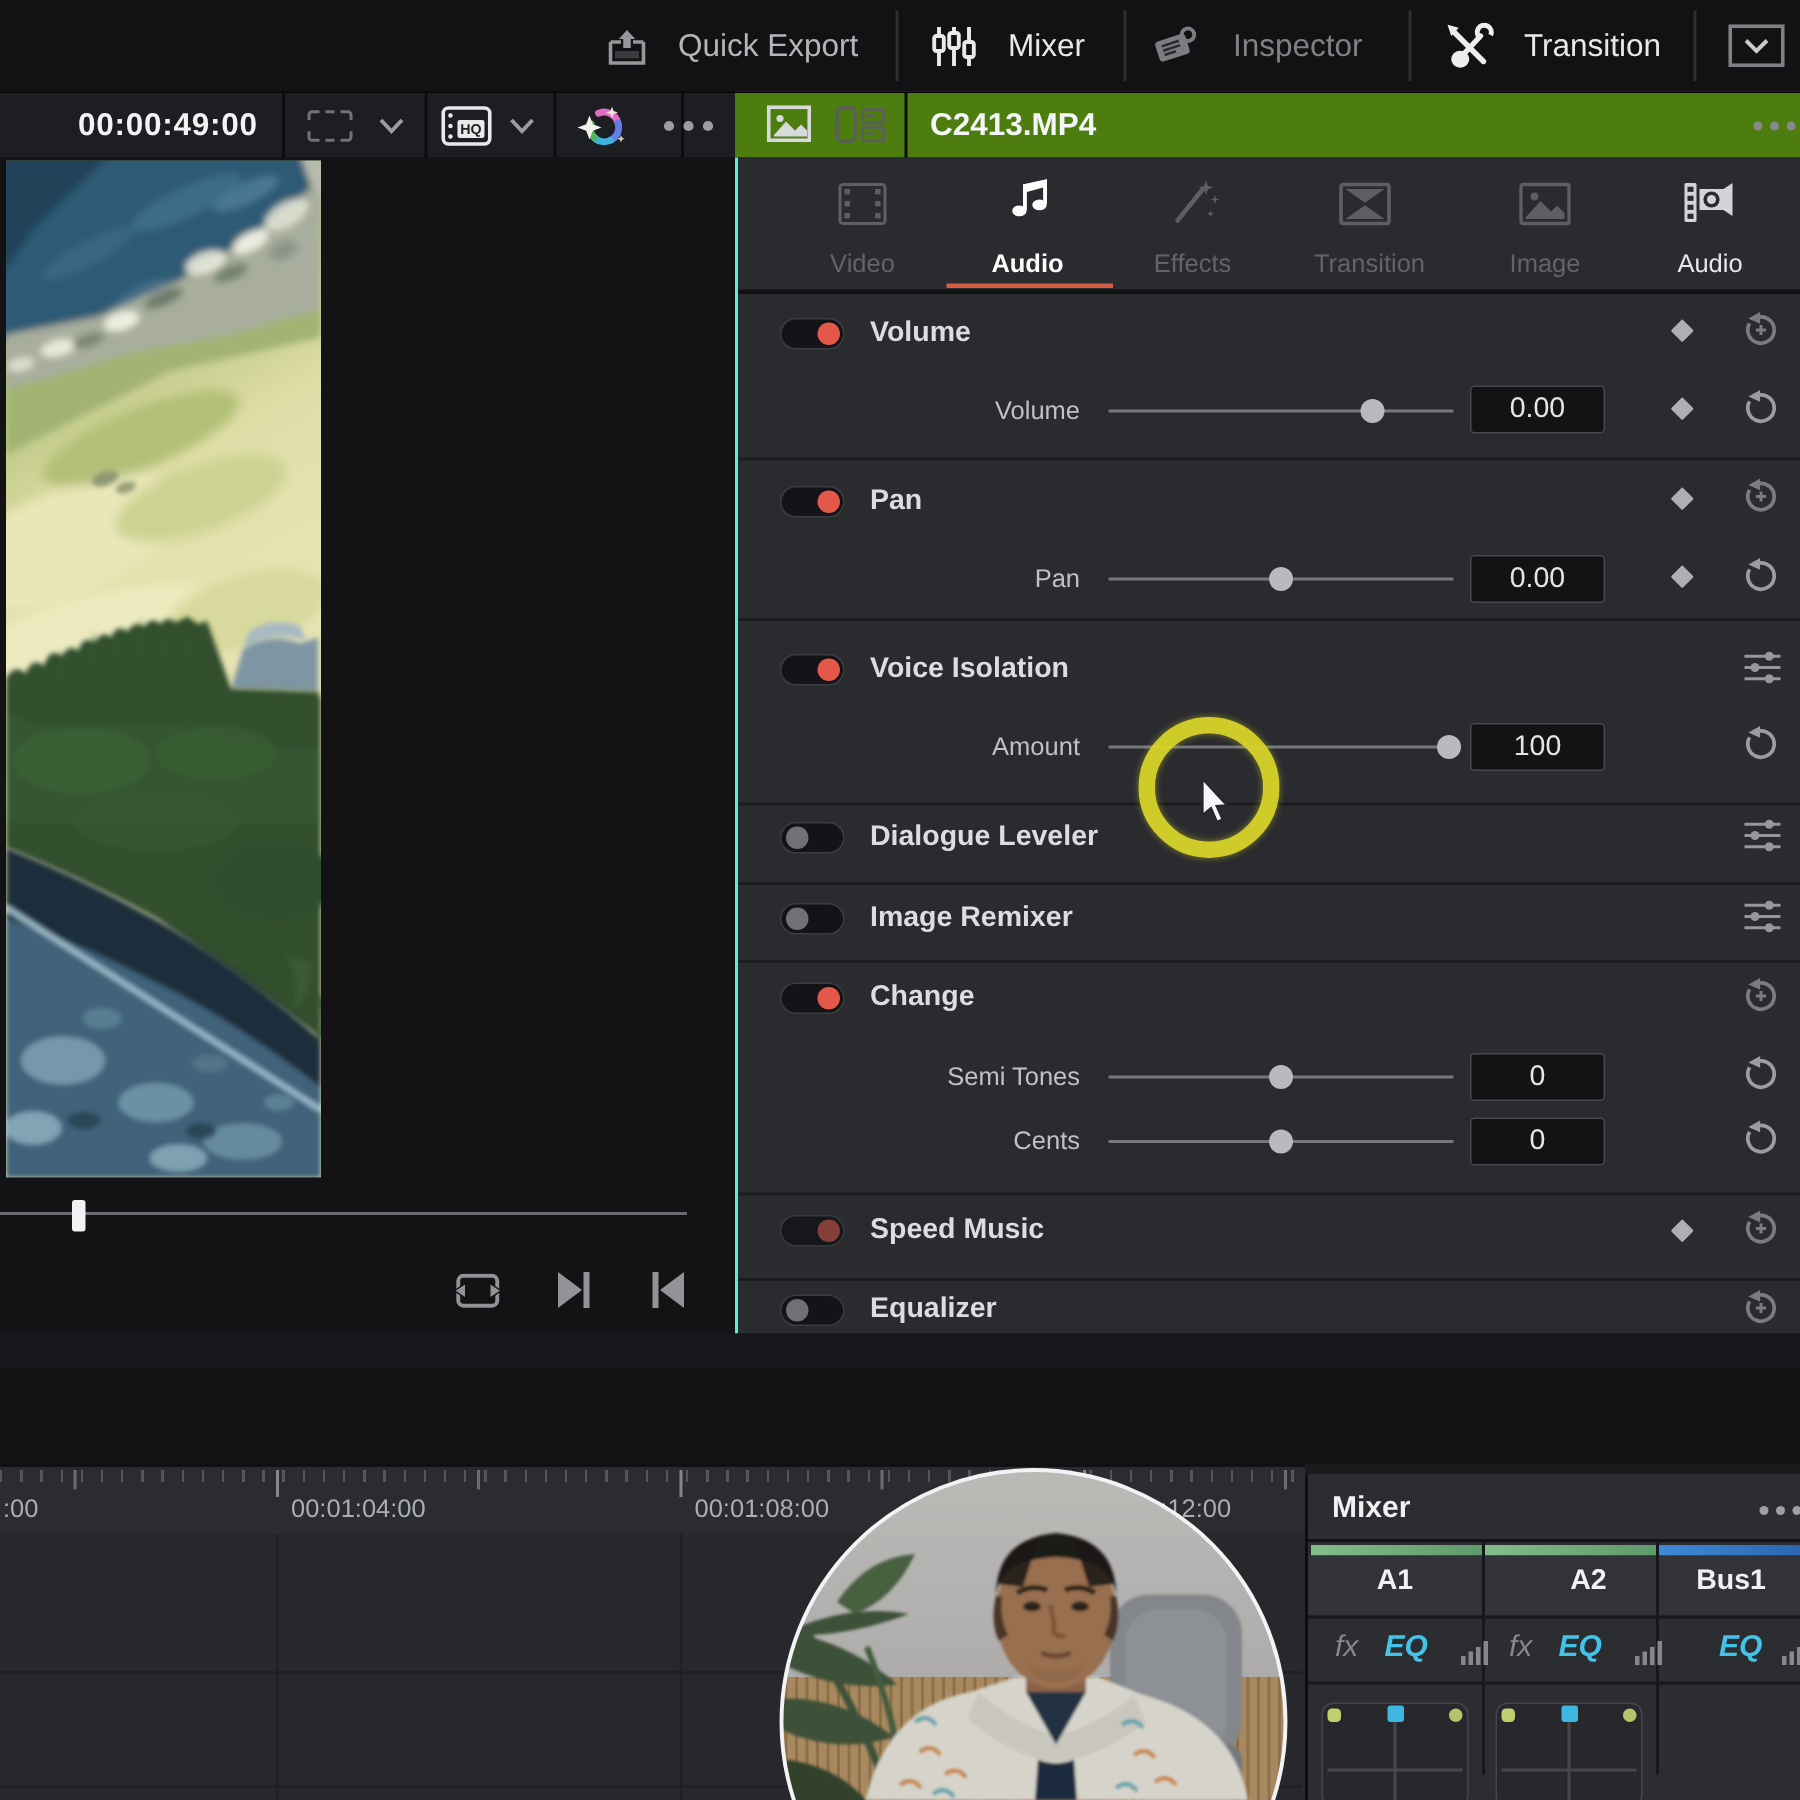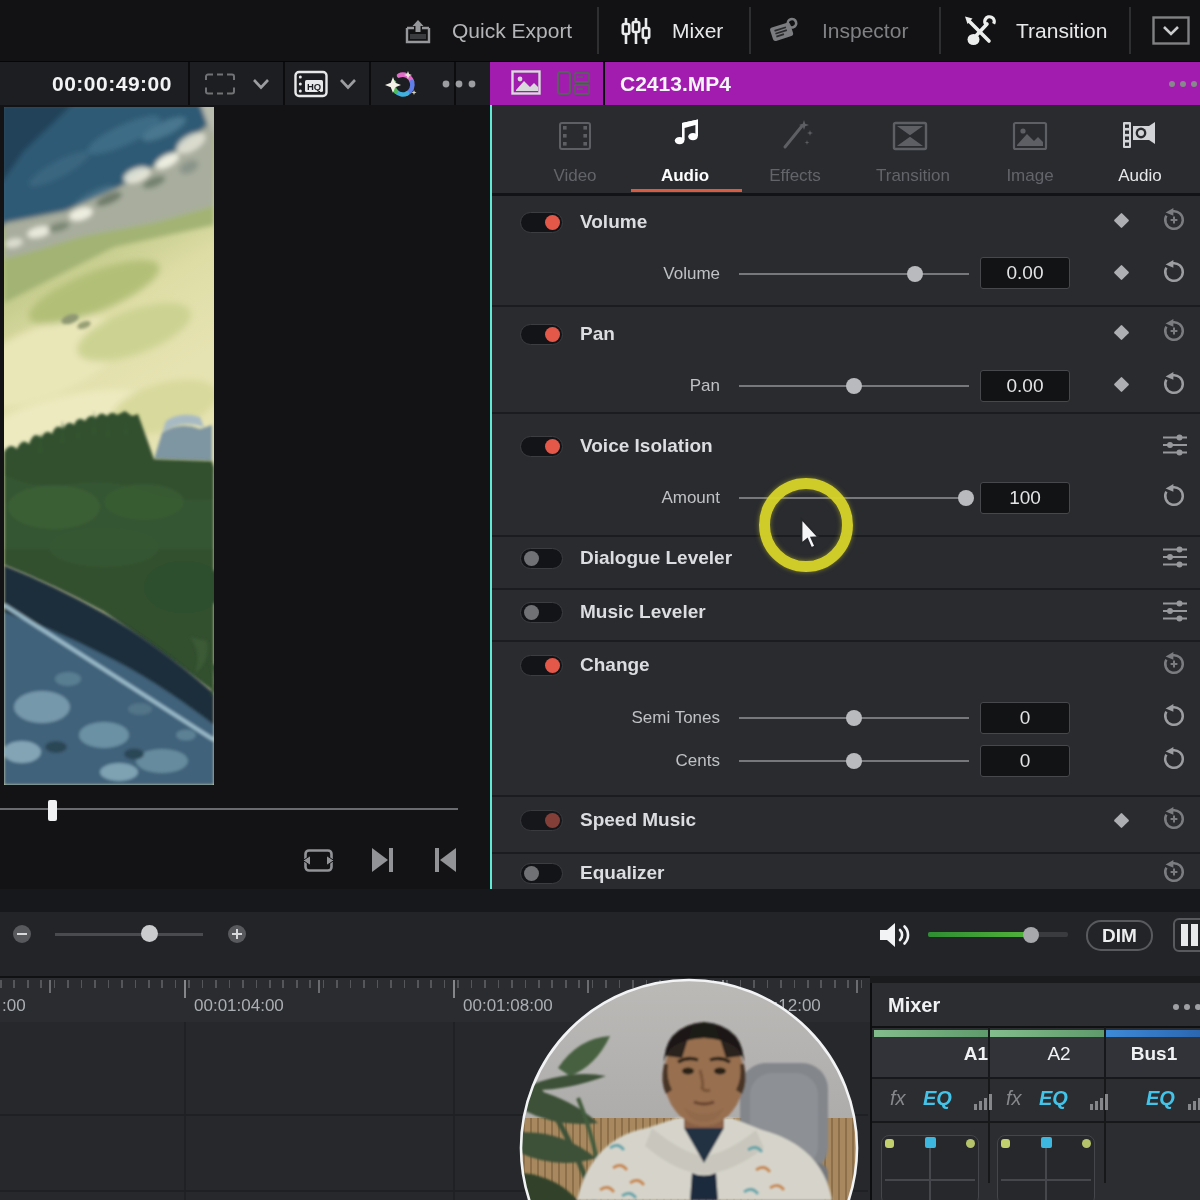--- a/index.html
+++ b/index.html
@@ -6,21 +6,21 @@
   html,body { width:1200px; height:1200px; overflow:hidden; background:#131316;
     font-family:"Liberation Sans", sans-serif; }
   .abs { position:absolute; }
   #stage { position:relative; width:1200px; height:1200px; }
   
   #topbar { left:0; top:0; width:1200px; height:61px; background:#121214; }
   .tb-txt { position:absolute; top:19px; font-size:21px; color:#c6c7c9; }
   .tb-div { position:absolute; top:7px; width:2px; height:47px; background:#2e2f31; }
   
   #row2L { left:0; top:61px; width:490px; height:44px; background:#1d1e21; border-top:1px solid #060607;}
-  #row2R { left:490px; top:61px; width:710px; height:44px; background:#a21caf; border-top:1px solid #060607;}
+  #row2R { left:490px; top:61px; width:710px; height:44px; background:#4d7c0f; border-top:1px solid #060607;}
   .r2-div { position:absolute; top:0; width:2px; height:44px; background:#0c0c0e; }
   
   #viewer { left:0; top:105px; width:490px; height:784px; background:#131315; }
   
   #insp { left:490px; top:105px; width:710px; height:784px; background:#292b2f; border-left:2px solid #5eead4;}
   .tablabel { position:absolute; top:61px; font-size:17px; color:#63646a; width:110px; text-align:center;}
   .sec-div { position:absolute; left:0; width:710px; height:2px; background:#1b1c1f; }
   .stitle { position:absolute; font-size:19px; font-weight:bold; color:#dcdde0; }
   .rlabel { position:absolute; font-size:17px; color:#bfc1c4; text-align:right; width:110px;}
   .sld-track { position:absolute; height:2px; background:#77787c; }
@@ -391,21 +391,21 @@
           <circle cx="17.5" cy="5.5" r="3"></circle>
           <circle cx="8" cy="13" r="3"></circle>
           <circle cx="17.5" cy="20.5" r="3"></circle>
         </g>
       </svg>
     <div class="sec-div" style="top:483px"></div>
 
     <div class="toggle" style="left:28px;top:497px">
         <div class="tknob" style="left:3px;background:#707174"></div>
       </div>
-    <div class="stitle" style="left:88px;top:496px">Music Leveler</div>
+    <div class="stitle" style="left:88px;top:496px">Image Remixer</div>
     <svg class="abs adj" style="left:670px;top:493px" width="26" height="26" viewBox="0 0 26 26">
         <g stroke="#97989b" stroke-width="2">
           <path d="M1 5.5 h24 M1 13 h24 M1 20.5 h24"></path>
         </g>
         <g fill="#97989b">
           <circle cx="17.5" cy="5.5" r="3"></circle>
           <circle cx="8" cy="13" r="3"></circle>
           <circle cx="17.5" cy="20.5" r="3"></circle>
         </g>
       </svg>
@@ -454,40 +454,20 @@
         <div class="tknob" style="left:3px;background:#707174"></div>
       </div>
     <div class="stitle" style="left:88px;top:757px">Equalizer</div>
     <svg class="abs rstplus" style="left:669px;top:754px" width="26" height="26" viewBox="0 0 26 26">
         <path d="M11.5 4.33 A8.8 8.8 0 1 1 5.38 8.6" fill="none" stroke="#7b7c80" stroke-width="2.5"></path>
         <path d="M4.6 5.4 L12.4 1.0 L12.4 8.8 Z" fill="#7b7c80"></path>
         <path d="M13 9.6 v6.8 M9.6 13 h6.8" stroke="#7b7c80" stroke-width="2"></path>
       </svg>
   </div>
   <div class="abs" id="botstrip"></div>
-  <div class="abs" id="ctlrow">
-    <div class="abs" style="left:13px;top:13px;width:18px;height:18px;border-radius:50%;background:#57595d"></div>
-    <div class="abs" style="left:17px;top:21px;width:10px;height:2px;background:#d8d9db"></div>
-    <div class="abs" style="left:55px;top:21px;width:148px;height:2.5px;background:#494b4e"></div>
-    <div class="abs" style="left:141px;top:13px;width:17px;height:17px;border-radius:50%;background:#cbccce"></div>
-    <div class="abs" style="left:228px;top:13px;width:18px;height:18px;border-radius:50%;background:#57595d"></div>
-    <div class="abs" style="left:232px;top:21px;width:10px;height:2px;background:#d8d9db"></div>
-    <div class="abs" style="left:236px;top:17px;width:2px;height:10px;background:#d8d9db"></div>
-    <svg class="abs" style="left:877px;top:8px" width="36" height="30" viewBox="0 0 36 30">
-      <path d="M3 10 h7 l8 -7 v24 l-8 -7 h-7 Z" fill="#f2f3f5"></path>
-      <path d="M23 10 a7 7 0 0 1 0 10 M27.5 6.5 a12 12 0 0 1 0 17" fill="none" stroke="#f2f3f5" stroke-width="2.6" stroke-linecap="round"></path>
-    </svg>
-    <div class="abs" style="left:928px;top:20px;width:140px;height:5px;border-radius:2px;background:#3a3b3e"></div>
-    <div class="abs" style="left:928px;top:20px;width:103px;height:5px;border-radius:2px;background:linear-gradient(90deg,#2f8d33,#52b43a)"></div>
-    <div class="abs" style="left:1023px;top:15px;width:16px;height:16px;border-radius:50%;background:#a7a8ab"></div>
-    <div class="abs" style="left:1086px;top:8px;width:67px;height:31px;border:2px solid #595a5e;border-radius:15px;color:#eceded;font-size:19px;font-weight:bold;text-align:center;line-height:27px">DIM</div>
-    <div class="abs" style="left:1173px;top:6px;width:34px;height:34px;border:2px solid #595a5e;border-radius:6px"></div>
-    <div class="abs" style="left:1181px;top:12px;width:7px;height:22px;background:#e8e9eb"></div>
-    <div class="abs" style="left:1191px;top:12px;width:7px;height:22px;background:#e8e9eb"></div>
-  </div>
   <div class="abs" id="ruler">
     <div class="abs" style="left:0;top:2px;width:1200px;height:8px;background:repeating-linear-gradient(90deg,#54565a 0px,#54565a 1.6px,transparent 1.6px,transparent 13.45px)"></div>
     <div class="abs" style="left:184px;top:2px;width:2px;height:18px;background:#84868a"></div>
     <div class="abs" style="left:453px;top:2px;width:2px;height:18px;background:#84868a"></div>
     <div class="abs" style="left:722px;top:2px;width:2px;height:18px;background:#84868a"></div>
     <div class="abs" style="left:49px;top:2px;width:2px;height:13px;background:#6a6c70"></div>
     <div class="abs" style="left:318px;top:2px;width:2px;height:13px;background:#6a6c70"></div>
     <div class="abs" style="left:587px;top:2px;width:2px;height:13px;background:#6a6c70"></div>
     <div class="abs" style="left:856px;top:2px;width:2px;height:13px;background:#6a6c70"></div>
     <div class="rlbl" style="left:2px">:00</div>
@@ -510,22 +490,22 @@
         <circle cx="15" cy="4" r="3" fill="#9fa0a3"></circle>
         <circle cx="26" cy="4" r="3" fill="#9fa0a3"></circle>
     </svg>
     <div class="abs" style="left:0;top:43px;width:330px;height:2px;background:#101113"></div>
     <div class="abs" style="left:2px;top:47px;width:114px;height:7px;background:linear-gradient(90deg,#83bd8d,#5f9a6c)"></div>
     <div class="abs" style="left:118px;top:47px;width:114px;height:7px;background:linear-gradient(90deg,#83bd8d,#5f9a6c)"></div>
     <div class="abs" style="left:234px;top:47px;width:96px;height:7px;background:linear-gradient(90deg,#3e8ad8,#2b66b0)"></div>
     <div class="abs" style="left:0px;top:54px;width:116px;height:40px;background:#313338"></div>
     <div class="abs" style="left:118px;top:54px;width:114px;height:40px;background:#313338"></div>
     <div class="abs" style="left:234px;top:54px;width:96px;height:40px;background:#313338"></div>
-    <div class="abs" style="left:0px;top:60px;width:116px;text-align:right;font-size:19px;font-weight:bold;color:#f0f1f3">A1</div>
-    <div class="abs" style="left:118px;top:60px;width:138px;text-align:center;font-size:19px;font-weight:normal;color:#f0f1f3">A2</div>
+    <div class="abs" style="left:0px;top:60px;width:116px;text-align:center;font-size:19px;font-weight:bold;color:#f0f1f3">A1</div>
+    <div class="abs" style="left:118px;top:60px;width:138px;text-align:center;font-size:19px;font-weight:bold;color:#f0f1f3">A2</div>
     <div class="abs" style="left:234px;top:60px;width:96px;text-align:center;font-size:19px;font-weight:bold;color:#f0f1f3">Bus1</div>
     <div class="abs" style="left:0;top:94px;width:330px;height:2px;background:#17181a"></div>
     <div class="abs" style="left:116px;top:44px;width:2px;height:156px;background:#17181a"></div>
     <div class="abs" style="left:232px;top:44px;width:2px;height:156px;background:#17181a"></div>
     <div class="abs fx" style="left: 18px; top: 104px; width: 100px; height: 28px;">
         <span style="position:absolute;left:0;top:0;font-size:20px;font-style:italic;color:#85878b">fx</span>
         <span style="position:absolute;left:33px;top:0;font-size:20px;font-weight:bold;font-style:italic;color:#44c3e8">EQ</span>
         <svg style="position:absolute;left:84px;top:4px" width="22" height="20" viewBox="0 0 22 20">
           <g fill="#85878b">
             <rect x="0" y="13" width="3" height="6"></rect>

